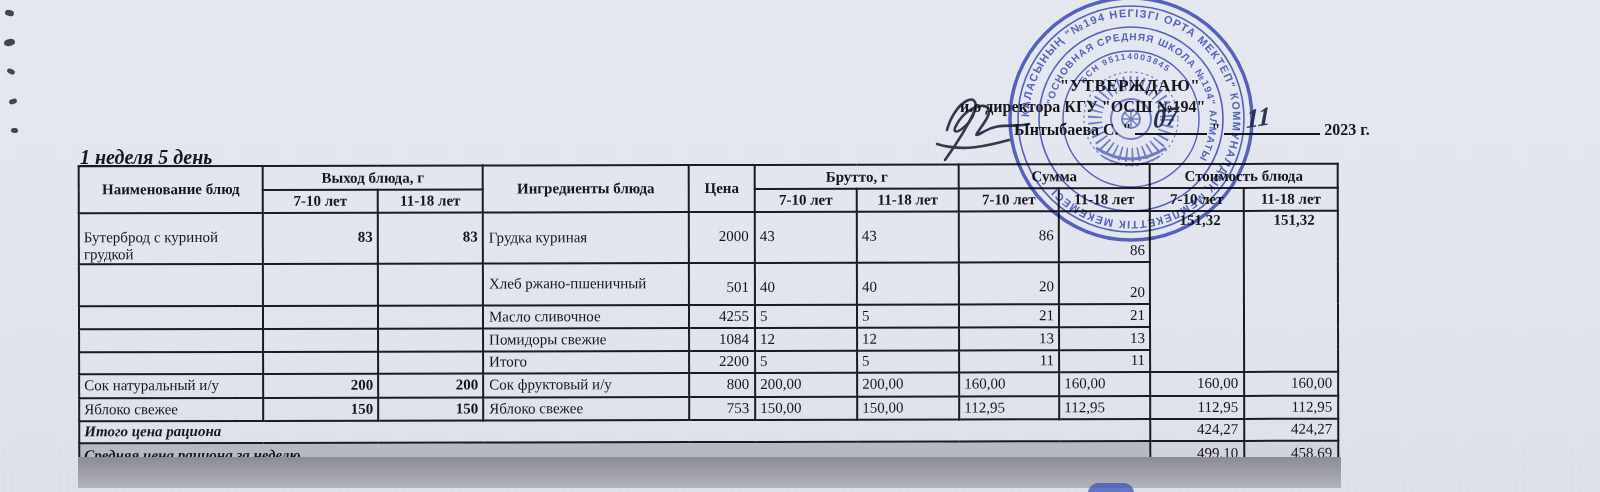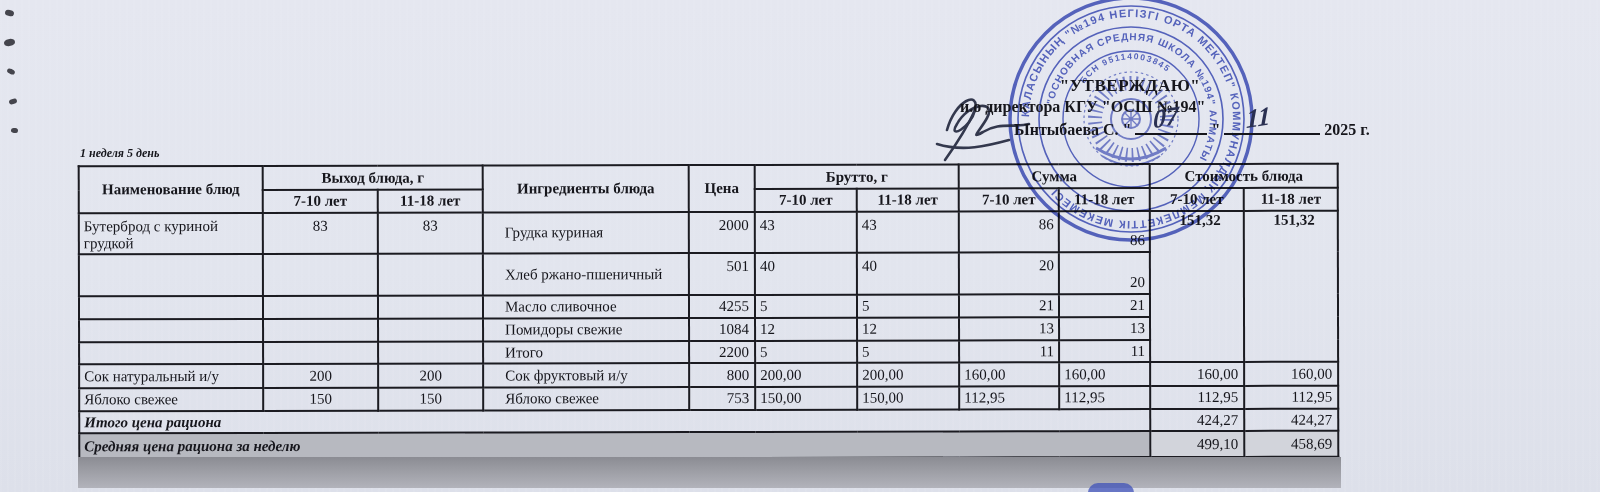--- a/index.html
+++ b/index.html
@@ -4,36 +4,36 @@
 <style>
   html,body{margin:0;padding:0;background:#cfd2dc;}
   .page{position:relative;width:1600px;height:492px;overflow:hidden;
         font-family:"Liberation Serif", serif;color:#16161c;
         background:
           repeating-linear-gradient(90deg, rgba(255,255,255,.05) 0 2px, rgba(0,0,0,0) 2px 7px),
           linear-gradient(180deg,#e5e7f0 0%,#e2e5ee 55%,#dde0ea 100%);}
   .speck{position:absolute;background:#1d1d24;border-radius:45%;opacity:.8;}
 
   
-  .week-label{position:absolute;left:80px;top:146px;font-size:12px;font-weight:bold;font-style:italic;}
+  .week-label{position:absolute;left:80px;top:146px;font-size:20px;font-weight:bold;font-style:italic;text-decoration:underline;}
 
   
   .tablewrap{position:absolute;left:78px;top:164px;transform:rotate(-0.12deg);}
   table{border-collapse:collapse;table-layout:fixed;width:1259px;}
   th,td{border:2px solid #1b1b21;font-size:15px;padding:0 4px;overflow:hidden;}
   th{font-weight:bold;text-align:center;padding:0 2px;}
   td{vertical-align:middle;}
   .c-name{text-align:left;padding-left:4px;line-height:1.12;}
-  .c-out{text-align:center;font-weight:normal;}
-  .c-ing{text-align:left;padding-left:21px;}
+  .c-out{text-align:right;font-weight:bold;}
+  .c-ing{text-align:left;padding-left:5px;}
   .num{font-weight:normal;}
   .num-r{padding-right:8px;}
   .num-r6{text-align:right;padding-right:5px;}
   .num-c{text-align:right;}
-  .vt{vertical-align:top;padding-top:4px;}
+  .vt{vertical-align:top;padding-top:15px;}
   .vb{vertical-align:bottom;padding-bottom:2px;}
   .cost-merged{vertical-align:top;text-align:right;padding-right:22px;font-weight:bold;}
   .row-total td{font-size:15px;}
   .label-ital{font-weight:bold;font-style:italic;text-align:left;padding-left:4px;}
   .avg-label{background:#b7b9c0;}
   .avg-val{background:#d2d4db;}
 
   
   .scan-band{position:absolute;left:78px;top:457px;width:1263px;height:31px;
              background:linear-gradient(180deg,#8b8c93 0%,#9b9ca3 40%,#b2b3bb 100%);}
@@ -250,16 +250,16 @@
   </div>
 
   <div class="approve1">"УТВЕРЖДАЮ"</div>
   <div class="approve2">и.о директора КГУ "ОСШ №194"</div>
   <div class="approve3">
     <span>Ынтыбаева С.</span>
     <span>"</span>
     <span class="blank b1"><span class="hand">07</span></span>
     <span>"</span>
     <span class="blank b2"><span class="hand" style="left:22px;">11</span></span>
-    <span>2025 г.</span>
+    <span>2023 г.</span>
   </div>
 
 </div>
 
 </body></html>

